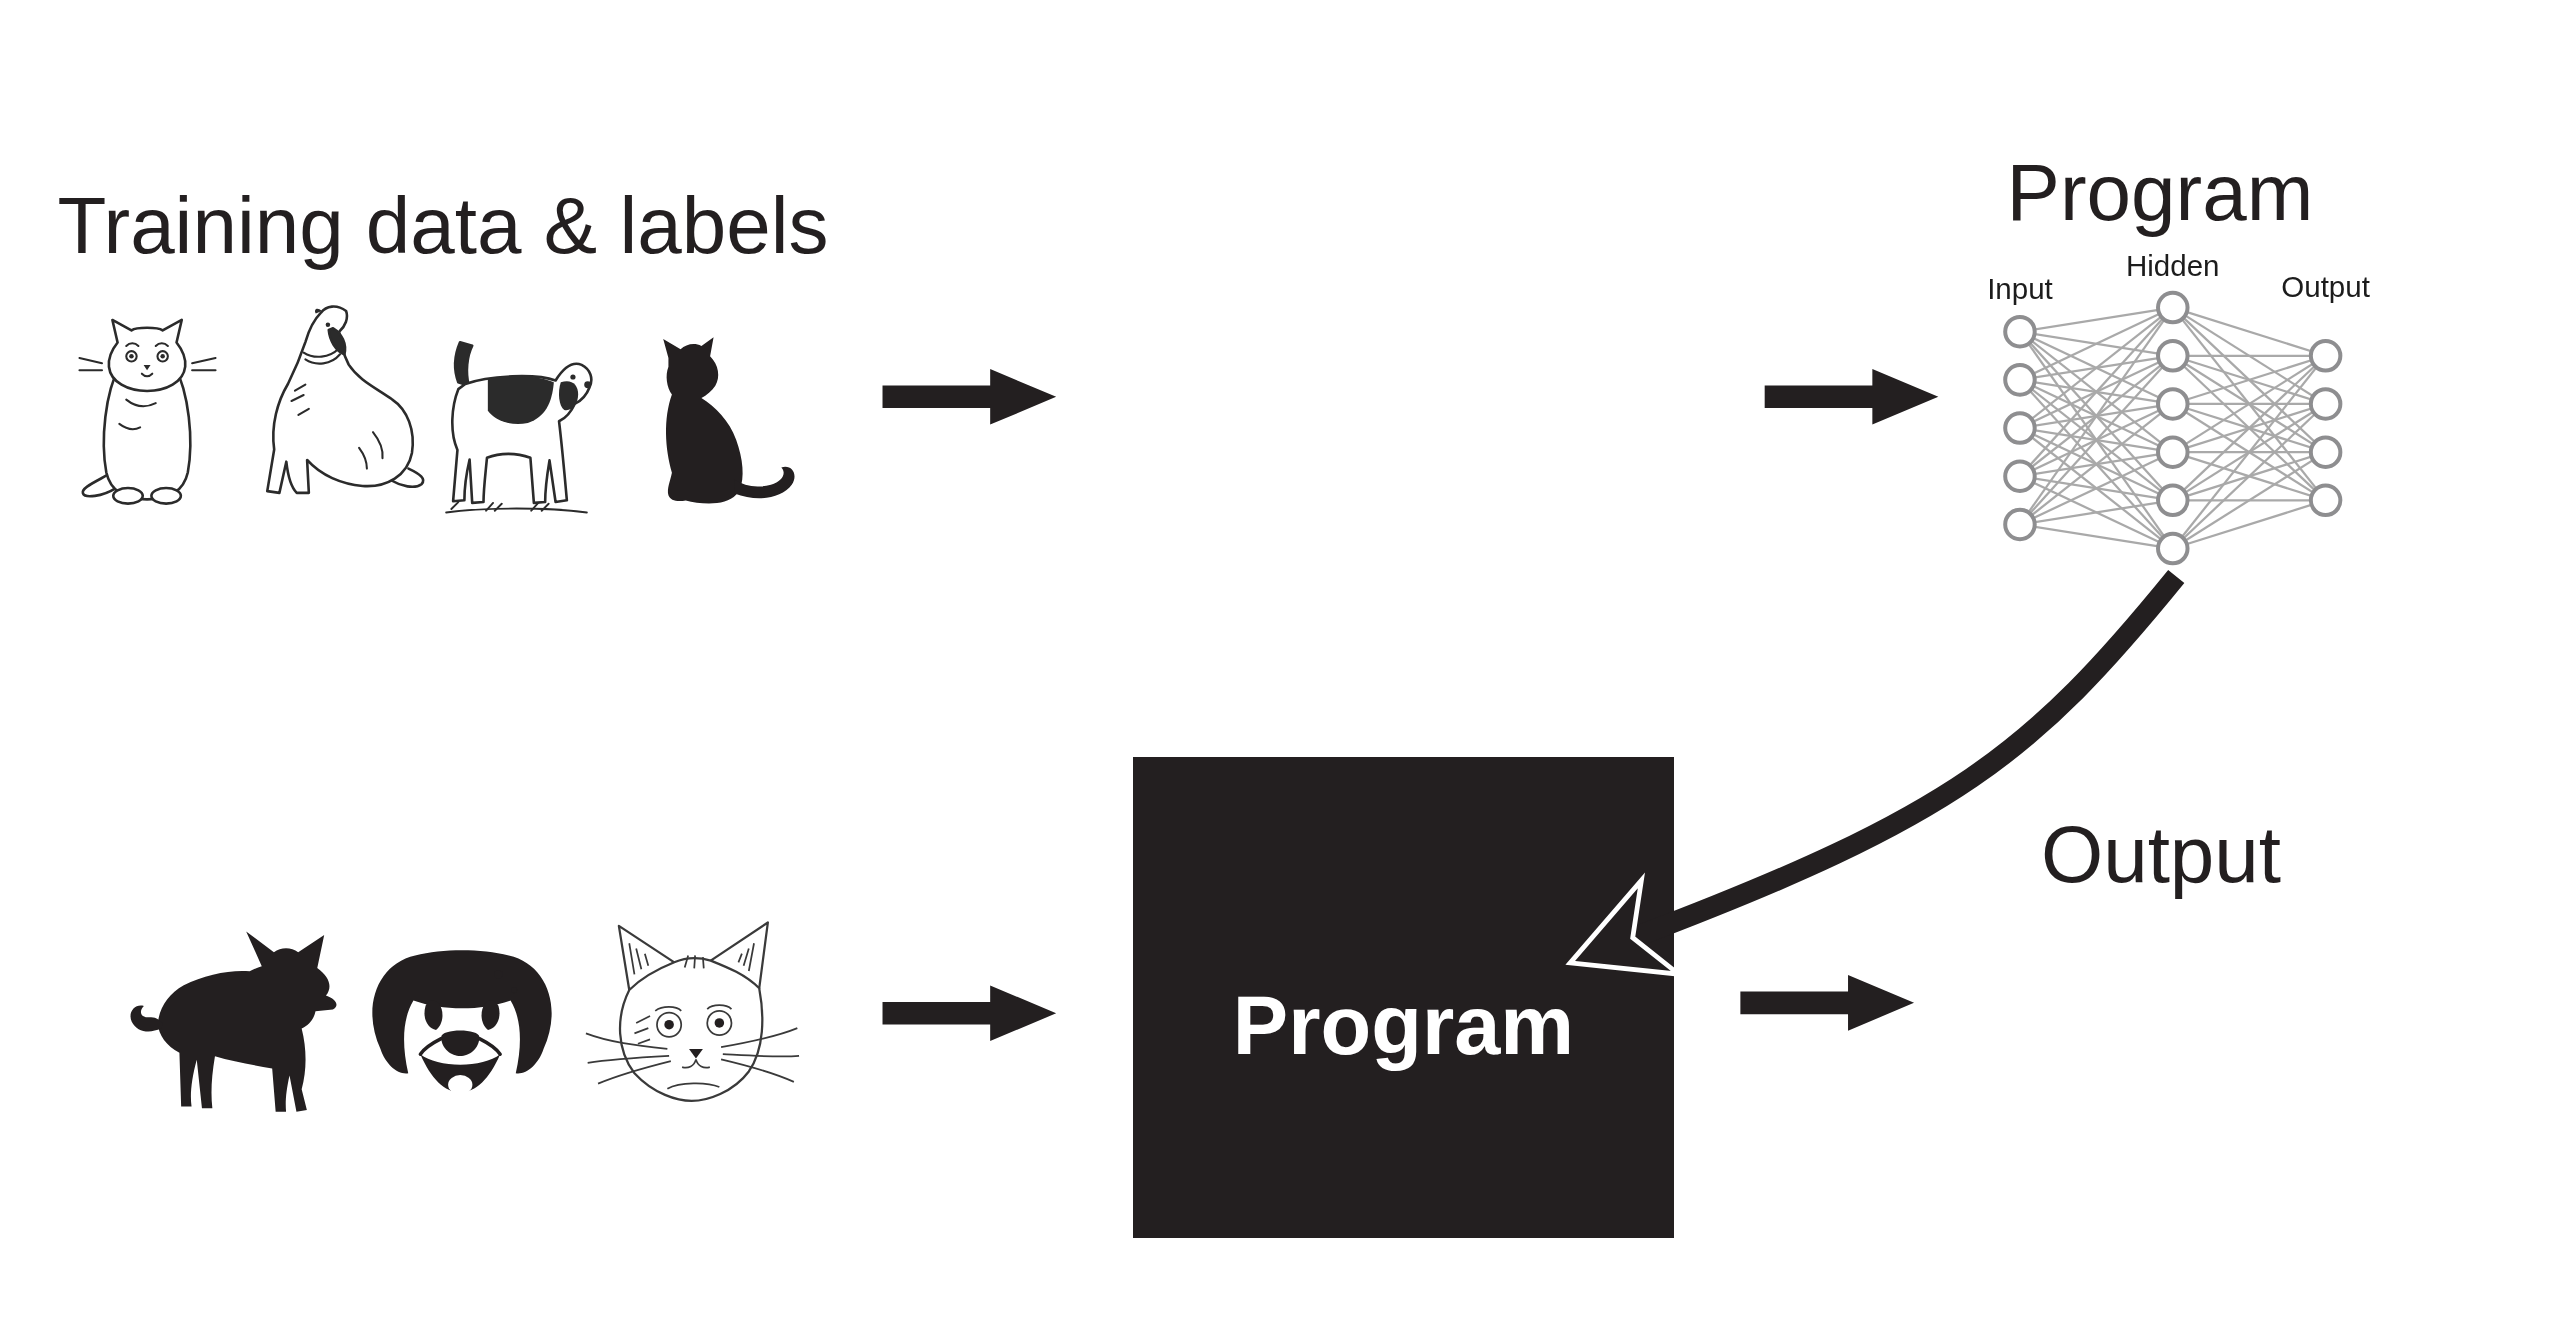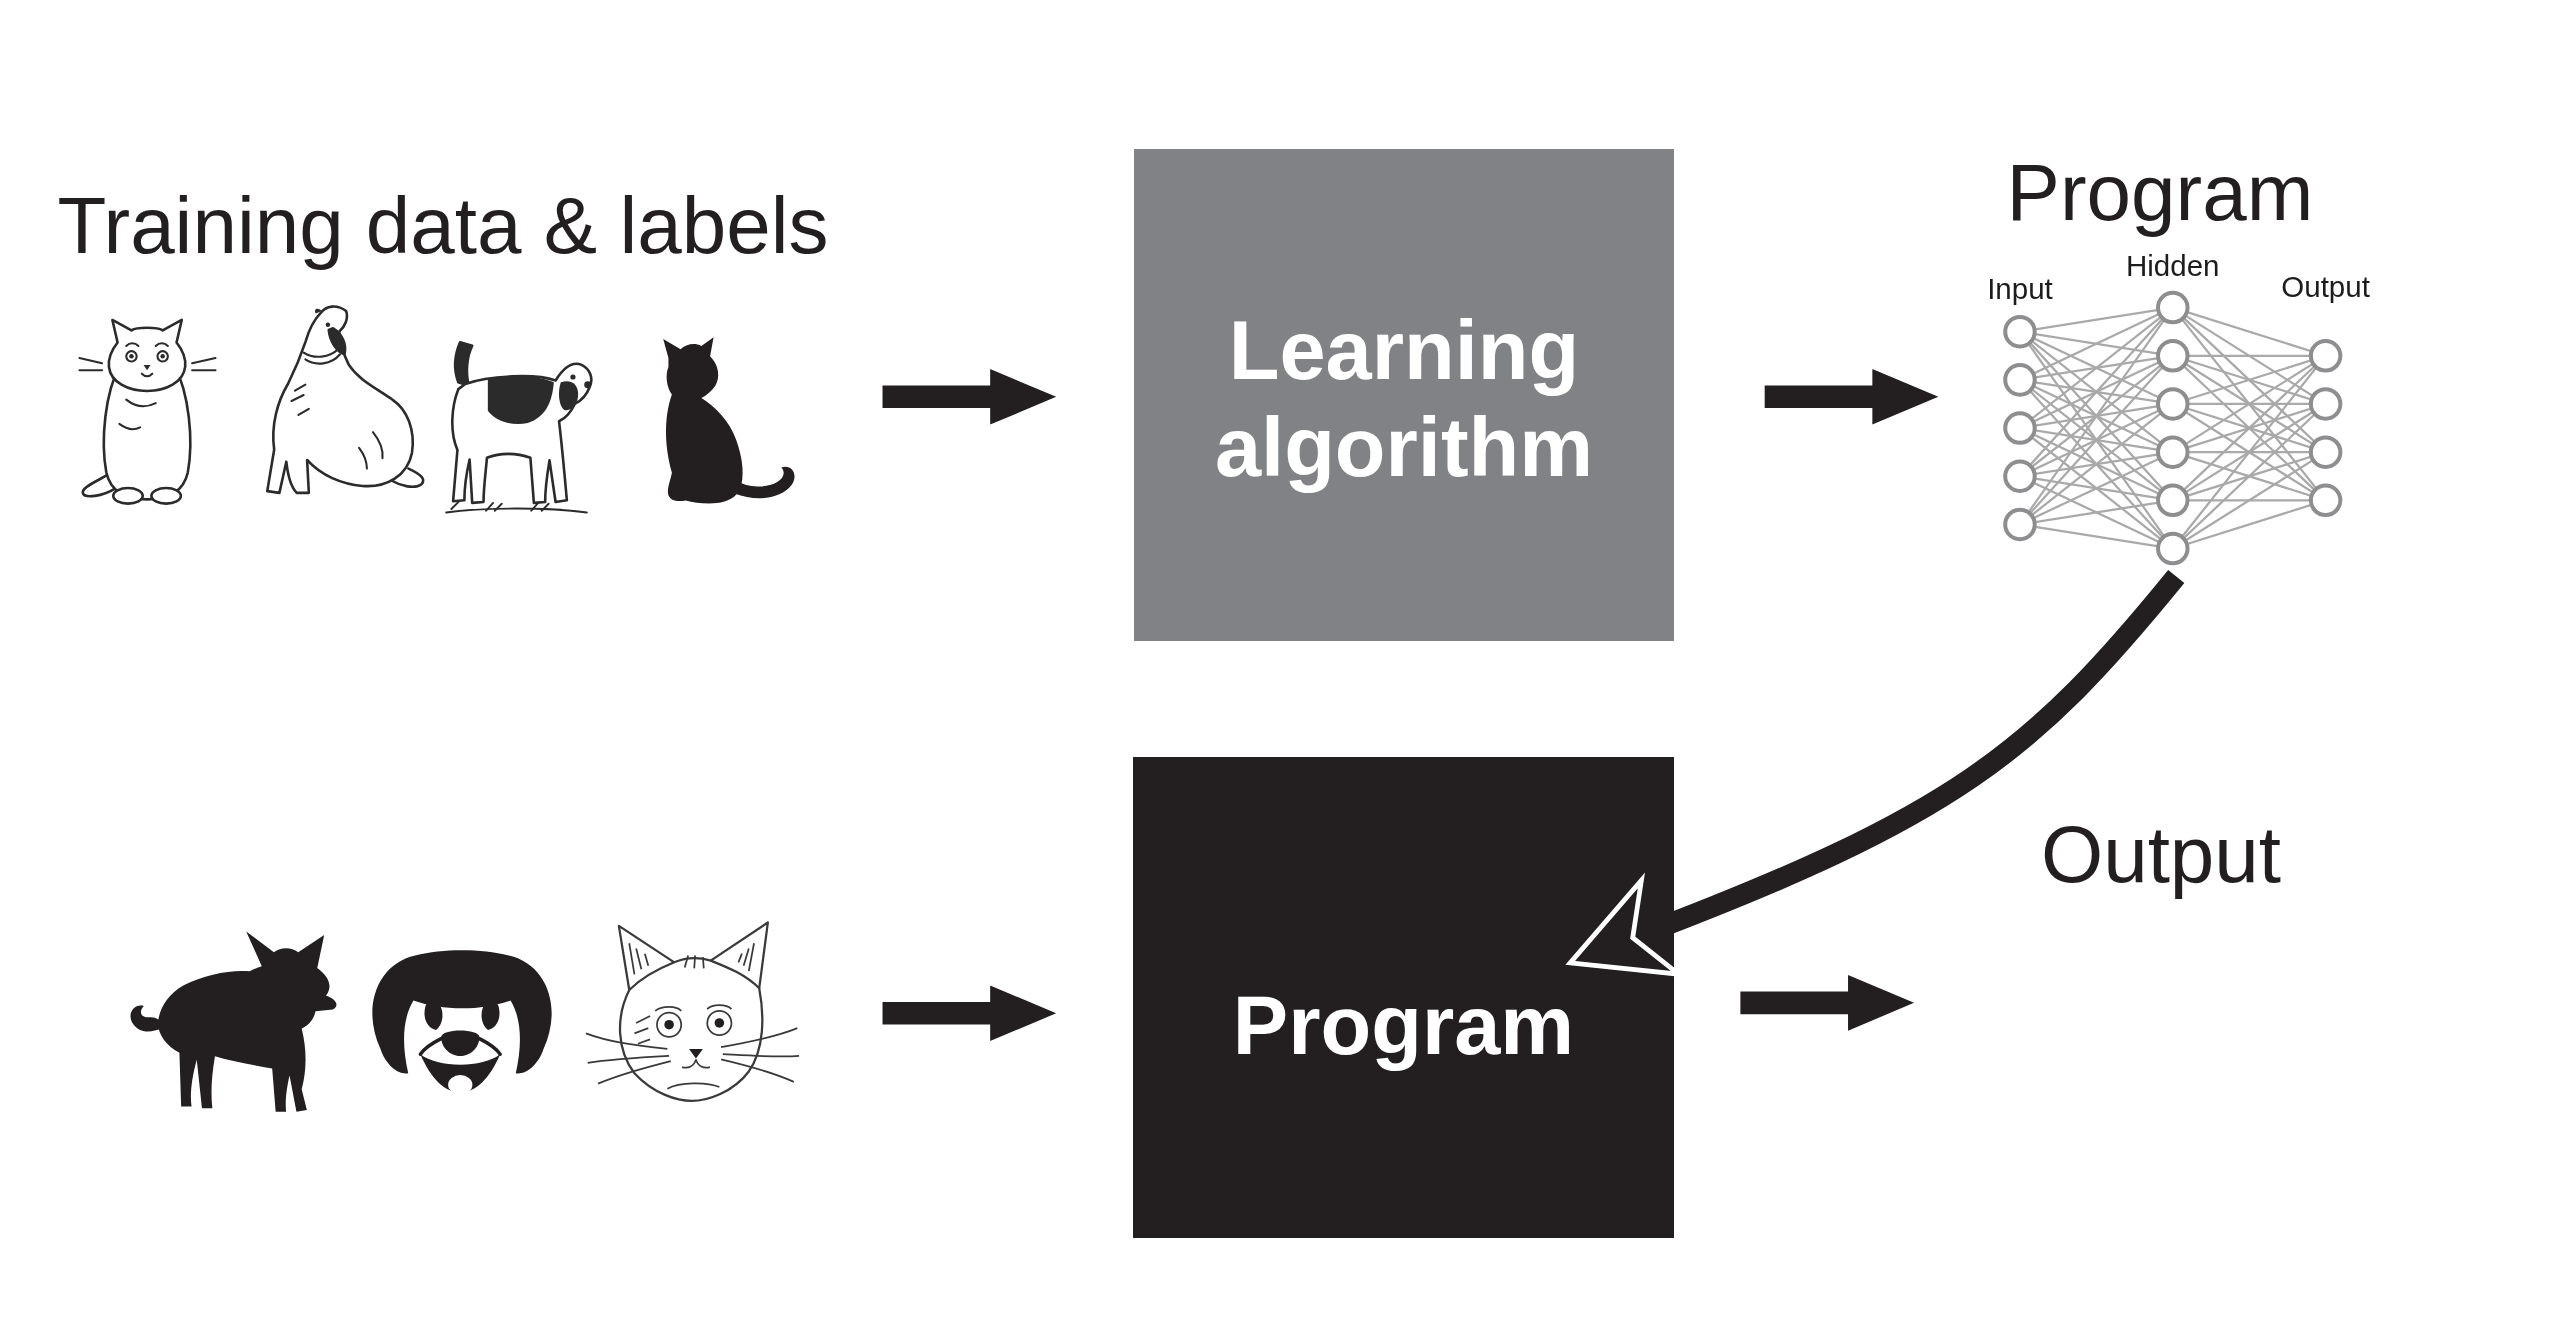--- a/index.html
+++ b/index.html
@@ -64,23 +64,20 @@
 </head>
 <body>
 
 <div id="canvas">
 
   <div class="title" id="training-title">Training data &amp; labels</div>
   <div class="title" id="program-title">Program</div>
   <div class="title" id="output-title">Output</div>
 
 
-  <div class="box" id="learning-box">
-    <div class="box-label">Learning algorithm</div>
-  </div>
   <div class="box" id="program-box">
     <div class="box-label">Program</div>
   </div>
 
   <svg class="animal" style="left:76px;top:313px" width="143" height="195" viewBox="0 0 165 225">
     <g fill="#fff" stroke="#2b2b2b" stroke-width="3" stroke-linejoin="round" stroke-linecap="round">
       <path d="M38 186 C20 196 6 202 8 208 C10 214 30 212 46 202 C52 198 56 193 58 189"></path>
       <path d="M50 62 C34 92 28 146 35 184 C40 206 58 215 82 215 C106 215 124 206 129 184 C136 146 130 92 114 62 Z"></path>
       <path d="M48 34 L42 8 L64 20 C70 16 94 16 100 20 L122 8 L116 34 C124 44 127 52 126 62 C124 80 104 90 82 90 C60 90 40 80 38 62 C37 52 40 44 48 34 Z"></path>
       <ellipse cx="60" cy="211" rx="17" ry="9"></ellipse>

